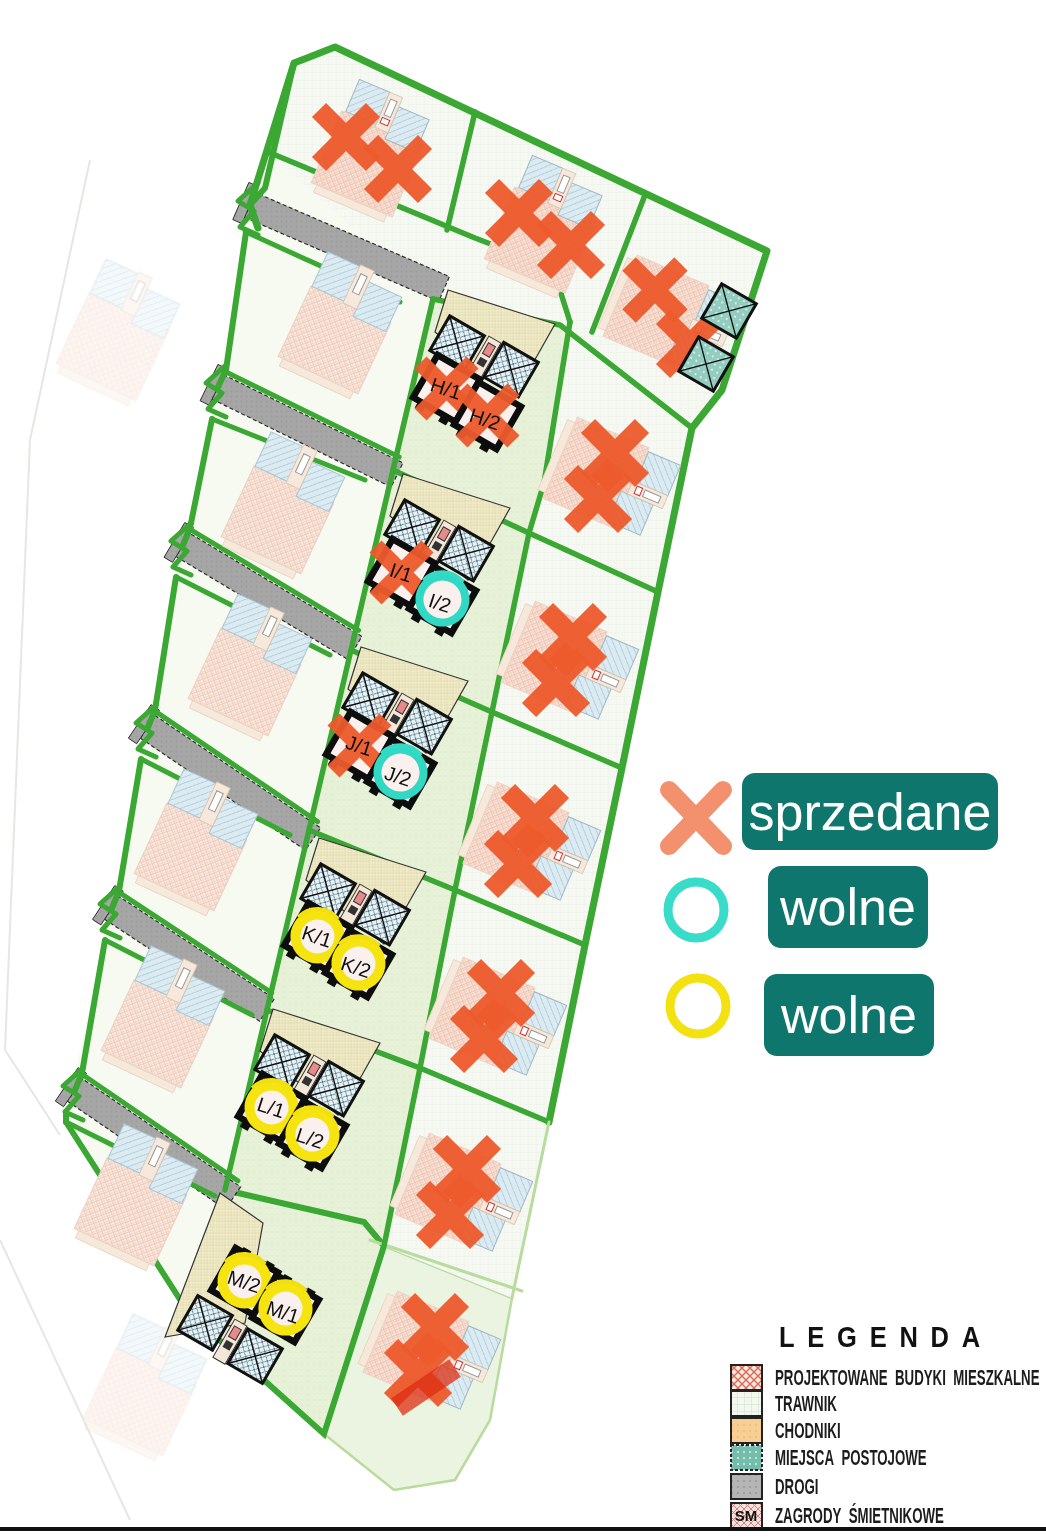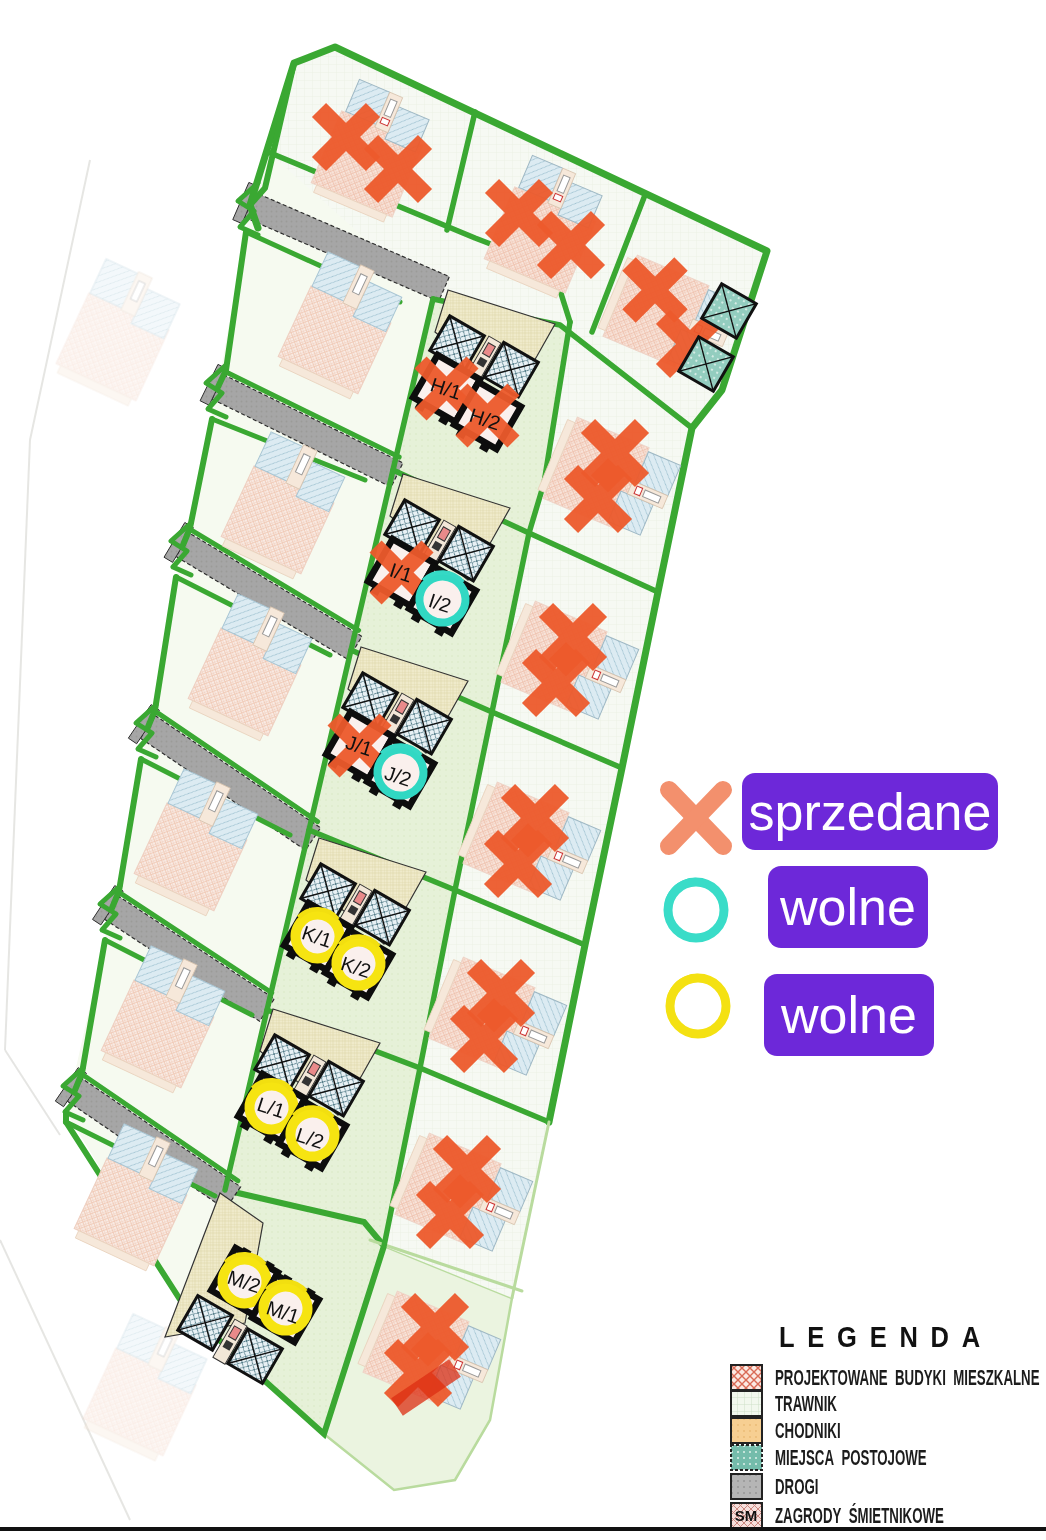--- a/index.html
+++ b/index.html
@@ -1,15 +1,15 @@
 <!DOCTYPE html>
 <html><head><meta charset="utf-8"><style>
 html,body{margin:0;padding:0;background:#fff;width:1046px;height:1540px;overflow:hidden;}
 svg{display:block}
-.lbox{position:absolute;background:#6d28d9;border-radius:13px;color:#fff;
+.lbox{position:absolute;background:#0f766e;border-radius:13px;color:#fff;
  font-family:"Liberation Sans",sans-serif;display:flex;align-items:center;justify-content:center;}
 .lt{position:absolute;font-family:"Liberation Sans",sans-serif;font-weight:bold;color:#1c1c1c;
  transform:scaleX(0.59);transform-origin:left center;white-space:nowrap;font-size:22.5px;line-height:27px;}
 .ltitle{position:absolute;font-family:"Liberation Sans",sans-serif;font-weight:bold;color:#111;
  font-size:30px;letter-spacing:15px;transform:scaleX(0.85);transform-origin:left center;white-space:nowrap;}
 </style></head><body>
 <svg width="1046" height="1540" viewBox="0 0 1046 1540">
 <defs>
 <pattern id="pinkHatch" width="5" height="5" patternUnits="userSpaceOnUse" patternTransform="rotate(45)">
   <rect width="5" height="5" fill="#f9ebe4"></rect>

